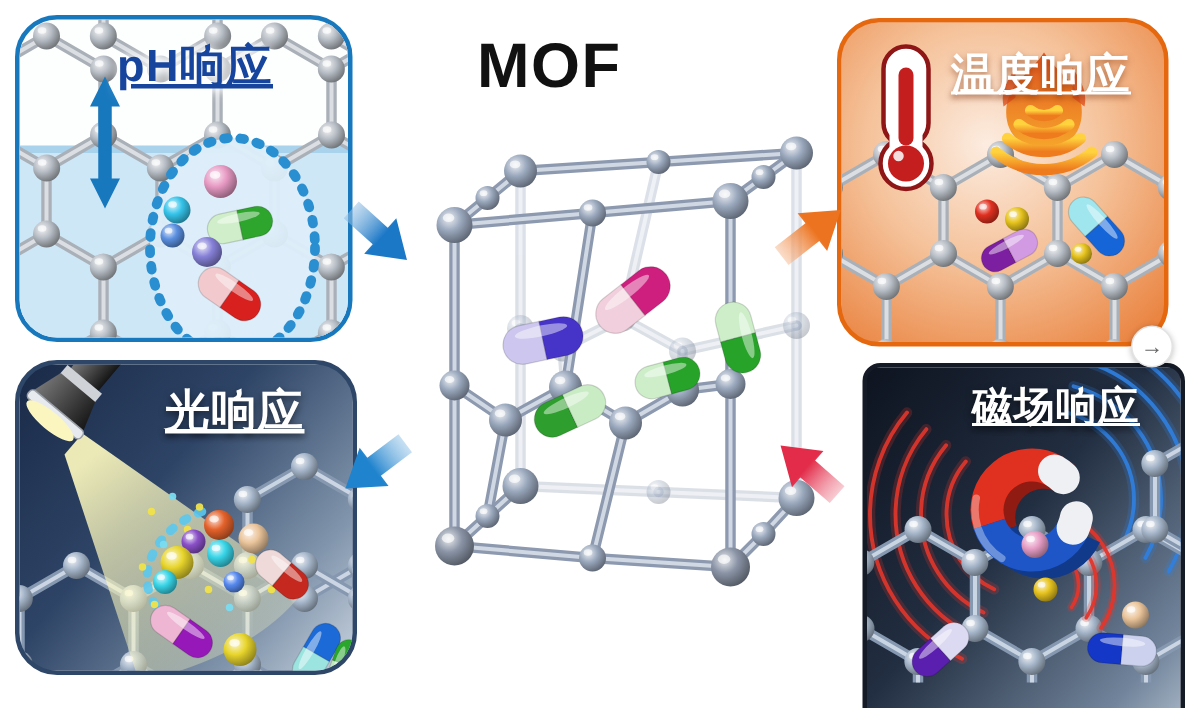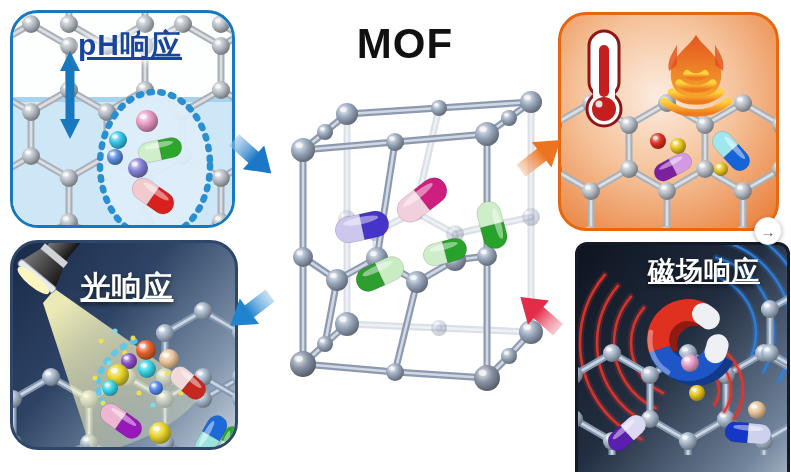--- a/index.html
+++ b/index.html
@@ -13,25 +13,25 @@
             border-radius:28px;background:radial-gradient(circle at 45% 38%,#fcece0 0%,#f5c29a 45%,#e87a33 100%);}
   .panel-light{left:10px;top:240px;width:228px;height:210px;border:3px solid var(--light-border,#2e4668);
             border-radius:28px;background:linear-gradient(130deg,#1a2a48 0%,#2e4466 40%,#8195ac 78%,#c8d2de 100%);}
   .panel-magnet{left:563px;top:242px;width:215px;height:252px;border:3px solid var(--magnet-border,#141a26);
             border-radius:12px;background:linear-gradient(130deg,#0e1420 0%,#222e41 45%,#71849b 85%,#aebccb 100%);margin-left:12px;}
   .ptitle{position:absolute;font-weight:800;text-align:center;letter-spacing:1px;line-height:1;pointer-events:none;text-decoration:underline;}
   .ph-title{left:36px;top:17px;width:162px;font-size:30px;color:var(--ph-title,#17459d);
             text-shadow:0 0 6px #fff,0 0 10px #fff;}
   .temp-title{left:52px;top:21px;width:162px;font-size:29px;color:var(--title-white,#fff);
             text-shadow:0 2px 4px rgba(120,40,0,.5);}
-  .light-title{left:38px;top:29px;width:152px;font-size:30px;color:var(--title-white,#fff);
-            text-shadow:0 2px 5px rgba(0,0,0,.55);}
+  .light-title{left:38px;top:17px;width:152px;font-size:30px;color:var(--title-white,#fff);
+            text-shadow:0 2px 5px rgba(0,0,0,.55);text-align:right;}
   .magnet-title{left:44px;top:13px;width:164px;font-size:27px;color:var(--title-white,#fff);
             text-shadow:0 2px 5px rgba(0,0,0,.6);}
-  .mof-title{position:absolute;left:318px;top:20px;width:174px;text-align:center;font-size:42px;
+  .mof-title{position:absolute;left:318px;top:20px;width:174px;font-size:42px;
             font-weight:800;color:var(--mof-title-color,#111);letter-spacing:1px;}
   .mof-wrap{position:absolute;left:255px;top:72px;width:300px;height:335px;}
   .arrow-svg{position:absolute;width:60px;height:60px;}
   .next-btn{position:absolute;left:754px;top:217px;width:26px;height:26px;border-radius:50%;
             background:#ffffff;border:1px solid #e3e3e3;box-shadow:0 1px 4px rgba(0,0,0,.25);
             display:flex;align-items:center;justify-content:center;font-size:15px;color:#666;
             cursor:pointer;user-select:none;}
 </style>
 </head>
 <body>
@@ -1229,20 +1229,21 @@
         <g transform="translate(170,136) rotate(48)">
           <path d="M 0 -10 L -13 -10 A 10 10 0 0 0 -13 10 L 0 10 Z" fill="#9fe6ef" stroke="rgba(0,0,0,.15)" stroke-width="0.8"></path>
           <path d="M 0 -10 L 13 -10 A 10 10 0 0 1 13 10 L 0 10 Z" fill="#1565d8" stroke="rgba(0,0,0,.15)" stroke-width="0.8"></path>
           <ellipse cx="0" cy="-5" rx="15.180000000000001" ry="2.8000000000000003" fill="#fff" opacity="0.45"></ellipse>
         </g>
         <g>
           <circle cx="160" cy="154" r="7" fill="url(#sg83)"></circle>
           <ellipse cx="157.69" cy="151.2" rx="2.24" ry="1.68" fill="#fff" opacity="0.65"></ellipse>
         </g>
       </svg>
+    <div class="ptitle temp-title">温度响应</div>
   </div>
 
   <div class="panel panel-light">
     <svg id="svg-light" width="228" height="210" viewBox="0 0 228 210">
         <g>
           <line x1="190" y1="68" x2="228" y2="90" stroke="#8598b0" stroke-width="7" stroke-linecap="round"></line>
           <line x1="190" y1="68" x2="228" y2="90" stroke="#dce5f0" stroke-width="2.66" stroke-linecap="round" opacity="0.8"></line>
         </g>
         <g>
           <line x1="228" y1="134" x2="228" y2="90" stroke="#8598b0" stroke-width="7" stroke-linecap="round"></line>

